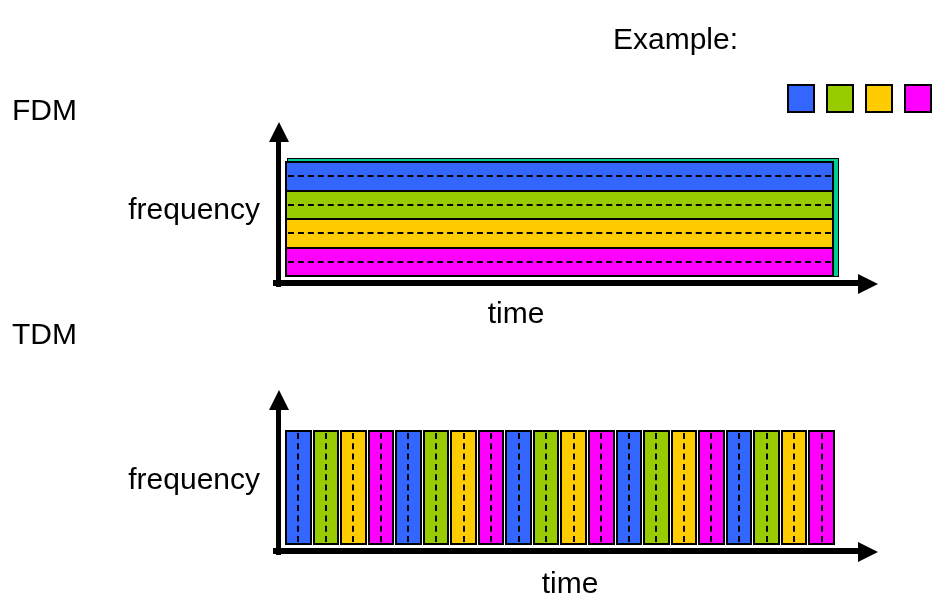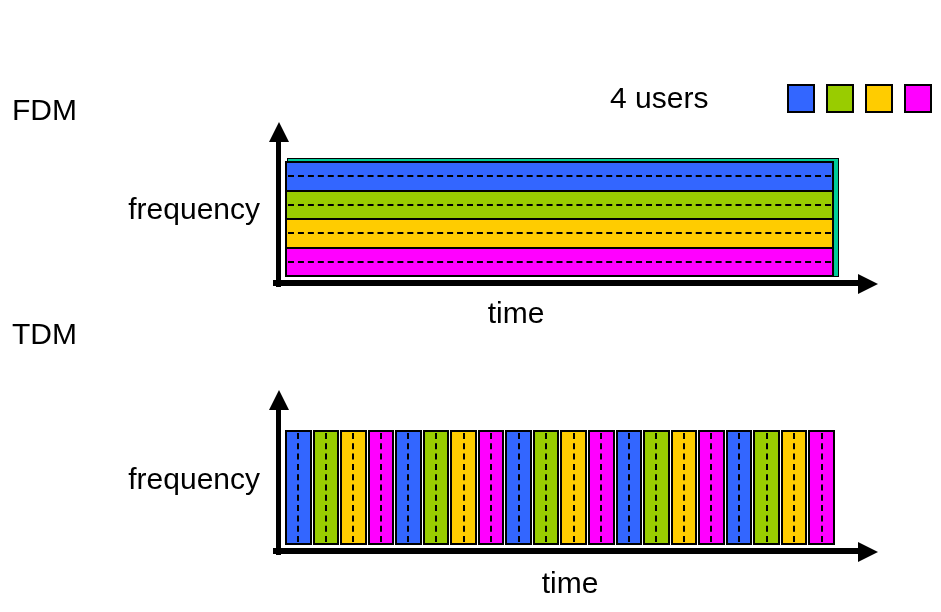--- a/index.html
+++ b/index.html
@@ -116,21 +116,21 @@
     border-left: 2px dashed #000;
   }
 </style>
 </head>
 <body>
 
 <div class="stage">
 
   <div class="label" style="left:12px; top:57px;margin-top:36px;">FDM</div>
 
-  <div class="label" style="left:610px; top:81px;">4 users</div>
+  <div class="label" style="left:613px; top:22px;">Example:</div>
 
   <div class="legend">
       <div class="swatch" style="background: rgb(51, 102, 255);"></div>
       <div class="swatch" style="background: rgb(153, 204, 0);"></div>
       <div class="swatch" style="background: rgb(255, 204, 0);"></div>
       <div class="swatch" style="background: rgb(255, 0, 255);"></div>
     </div>
 
   <div class="label" style="left:60px; top:192px; width:200px; text-align:right;">frequency</div>
 

